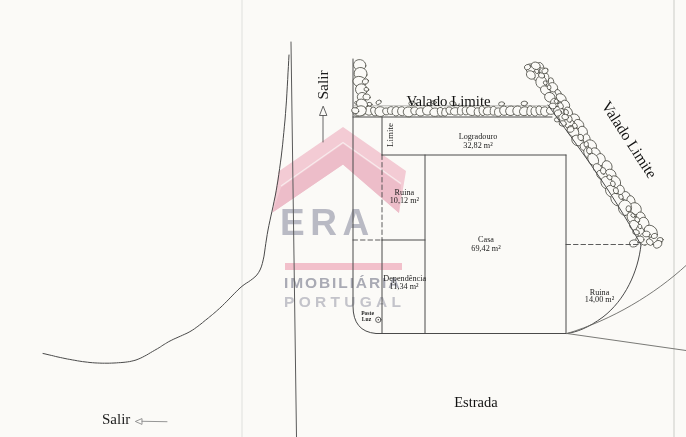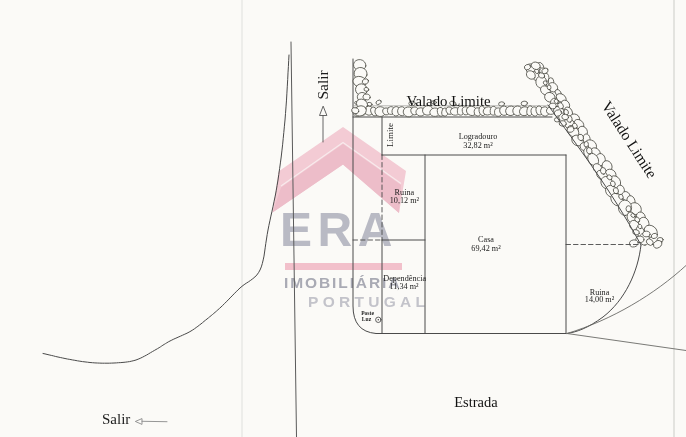--- a/index.html
+++ b/index.html
@@ -17,27 +17,27 @@
 <div style="position:absolute;left:241px;top:0;width:2px;height:437px;background:#ededea;"></div>
 
 <div style="position:absolute;left:673px;top:0;width:2px;height:437px;background:#e3e3df;"></div>
 
 <svg style="position:absolute;left:0;top:0" width="686" height="437" viewBox="0 0 686 437">
   <polygon points="343,127 406,171 399,213 343,164.5 272.5,212.5 278.5,171.5" fill="#f3cbd4"></polygon>
   <polygon points="281,187.5 343,144 401,185 399,213 343,164.5 272.5,212.5" fill="#edbdc9"></polygon>
   <polyline points="281,186 343,142.5 401,183.5" fill="none" stroke="#f8eaec" stroke-width="1.2"></polyline>
 </svg>
 
-<div class="wm" style="left:280px;top:202px;font-size:48px;letter-spacing:5.5px;color:#b9bac4;text-align:right;">ERA</div>
+<div class="wm" style="left:280px;top:202px;font-size:37px;letter-spacing:5.5px;color:#b9bac4;text-align:right;">ERA</div>
 
 <div style="position:absolute;left:284.5px;top:262.5px;width:117px;height:7px;background:#f2c0cb;"></div>
 
 <div class="wm" style="left:284px;top:273.5px;font-size:15.5px;letter-spacing:1.9px;color:#a9aab4;">IMOBILIÁRIA</div>
 
-<div class="wm" style="left:284px;top:293px;font-size:15.5px;letter-spacing:4.3px;color:#c3c3ca;margin-left:24px;">PORTUGAL</div>
+<div class="wm" style="left:284px;top:293px;font-size:15.5px;letter-spacing:4.3px;color:#c3c3ca;">PORTUGAL</div>
 
 <svg style="position:absolute;left:0;top:0" width="686" height="437" viewBox="0 0 686 437" fill="none" stroke-linecap="round">
 
   <path d="M291,42 L296.5,437" stroke="#5a5a5a" stroke-width="1"></path>
 
   <path d="M289.0,55.0 L288.7,60.5 L288.4,66.5 L288.0,72.8 L287.7,79.4 L287.3,86.2 L286.9,93.2 L286.5,100.1 L286.0,106.9 L285.5,113.6 L285.0,120.0 L284.4,126.2 L283.8,132.5 L283.2,138.7 L282.6,144.8 L281.9,150.9 L281.2,157.0 L280.4,162.9 L279.6,168.7 L278.8,174.4 L278.0,180.0 L277.1,185.4 L276.2,190.8 L275.2,196.1 L274.1,201.2 L273.1,206.2 L272.0,211.2 L270.9,216.1 L269.9,220.8 L268.9,225.4 L268.0,230.0 L267.2,234.5 L266.5,239.0 L265.8,243.4 L265.2,247.8 L264.6,252.0 L264.0,256.1 L263.2,259.9 L262.3,263.6 L261.3,266.9 L260.0,270.0 L258.5,272.7 L256.8,275.0 L254.9,277.0 L252.8,278.7 L250.7,280.3 L248.5,281.8 L246.3,283.2 L244.1,284.7 L242.0,286.3 L240.0,288.0 L238.0,289.9 L236.1,291.8 L234.1,293.8 L232.1,295.9 L230.1,297.9 L228.2,299.9 L226.3,301.8 L224.5,303.6 L222.7,305.4 L221.0,307.0 L219.4,308.5 L217.9,309.8 L216.5,311.1 L215.1,312.3 L213.8,313.4 L212.5,314.5 L211.2,315.6 L209.8,316.7 L208.5,317.8 L207.0,319.0 L205.5,320.2 L204.0,321.4 L202.5,322.7 L201.0,323.9 L199.4,325.1 L197.9,326.3 L196.2,327.5 L194.6,328.7 L192.8,329.9 L191.0,331.0 L189.1,332.1 L187.0,333.2 L184.8,334.2 L182.6,335.2 L180.4,336.2 L178.1,337.2 L175.9,338.2 L173.8,339.1 L171.8,340.1 L170.0,341.0 L168.3,341.9 L166.8,342.8 L165.5,343.6 L164.2,344.4 L162.9,345.2 L161.7,346.0 L160.4,346.9 L159.1,347.7 L157.6,348.6 L156.0,349.5 L154.3,350.5 L152.4,351.6 L150.5,352.7 L148.5,353.9 L146.5,355.1 L144.4,356.2 L142.3,357.3 L140.2,358.3 L138.1,359.2 L136.0,360.0 L133.9,360.6 L131.8,361.1 L129.6,361.6 L127.4,361.9 L125.2,362.2 L123.0,362.4 L120.8,362.6 L118.6,362.7 L116.3,362.9 L114.0,363.0 L111.7,363.1 L109.3,363.2 L107.0,363.2 L104.6,363.2 L102.2,363.2 L99.8,363.1 L97.3,363.0 L94.9,362.9 L92.4,362.7 L90.0,362.5 L87.5,362.2 L85.0,361.9 L82.5,361.6 L79.9,361.2 L77.4,360.8 L74.8,360.3 L72.3,359.9 L69.8,359.4 L67.4,359.0 L65.0,358.5 L62.7,358.0 L60.3,357.5 L58.0,357.0 L55.7,356.5 L53.5,355.9 L51.3,355.4 L49.1,354.9 L47.0,354.4 L45.0,353.9 L43.0,353.5" stroke="#4a4a4a" stroke-width="1"></path>
 
   <g stroke="#555" stroke-width="0.9">
     <polygon points="323,106.5 319.5,115.5 326.5,115.5" fill="#fbfaf7"></polygon>
     <line x1="323" y1="115.5" x2="323" y2="142"></line>

